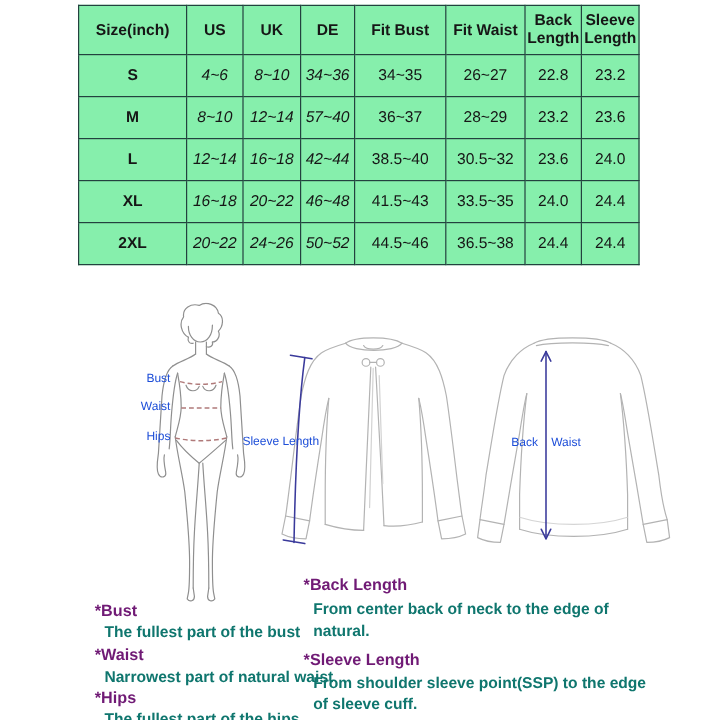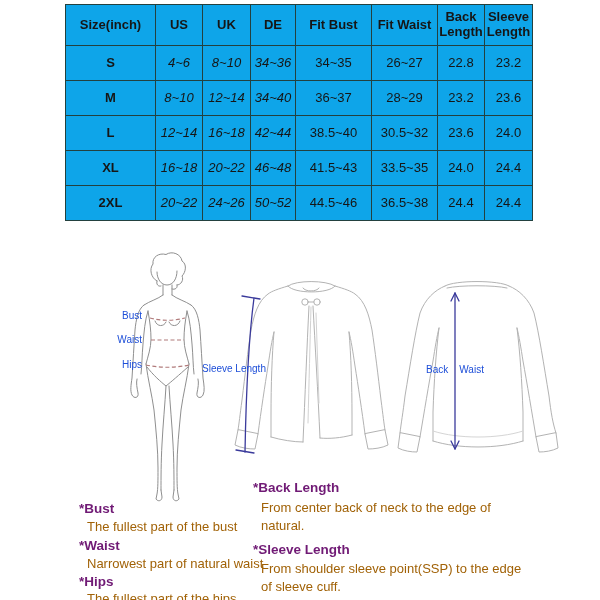--- a/index.html
+++ b/index.html
@@ -4,41 +4,41 @@
 <style>
   html,body{margin:0;padding:0;background:#ffffff;}
   #canvas{
     position:relative;width:600px;height:600px;background:#ffffff;overflow:hidden;
     font-family:"Liberation Sans","DejaVu Sans",sans-serif;color:#1c1c1c;
   }
   
   table.size-table{
     position:absolute;left:65px;top:4px;width:467px;
     border-collapse:collapse;table-layout:fixed;
-    background:#0ea5e9;
+    background:#86efac;
   }
   table.size-table th,table.size-table td{
     border:1px solid #23413f;
     text-align:center;vertical-align:middle;
     font-size:13px;line-height:1.15;
     padding:0 1px;color:#161616;
   }
   table.size-table thead tr{height:41px;}
   table.size-table tbody tr{height:35px;}
   table.size-table th{font-weight:bold;}
   td.col-size{font-weight:bold;}
   td.col-intl{font-style:italic;}
   
   .abs{position:absolute;}
   .diagram-label{font-size:10px;color:#1d4ed8;white-space:nowrap;}
   .body-label{width:46px;text-align:right;}
   .back-label-wrap{left:398px;top:364px;width:114px;display:flex;justify-content:center;gap:11px;}
   
   .def-title{font-size:13.5px;color:#701a75;white-space:nowrap;font-weight:bold;}
-  .def-text{font-size:13px;color:#a16207;white-space:nowrap;}
+  .def-text{font-size:13px;color:#0f766e;white-space:nowrap;font-weight:bold;}
 </style>
 </head>
 <body>
 
 <div id="canvas">
 
   <table class="size-table">
     <colgroup>
       <col style="width:90px">
         <col style="width:47px">
@@ -69,21 +69,21 @@
         <td class="col-intl">34~36</td>
         <td>34~35</td>
         <td>26~27</td>
         <td>22.8</td>
         <td>23.2</td>
       </tr>
       <tr>
         <td class="col-size">M</td>
         <td class="col-intl">8~10</td>
         <td class="col-intl">12~14</td>
-        <td class="col-intl">34~40</td>
+        <td class="col-intl">57~40</td>
         <td>36~37</td>
         <td>28~29</td>
         <td>23.2</td>
         <td>23.6</td>
       </tr>
       <tr>
         <td class="col-size">L</td>
         <td class="col-intl">12~14</td>
         <td class="col-intl">16~18</td>
         <td class="col-intl">42~44</td>

